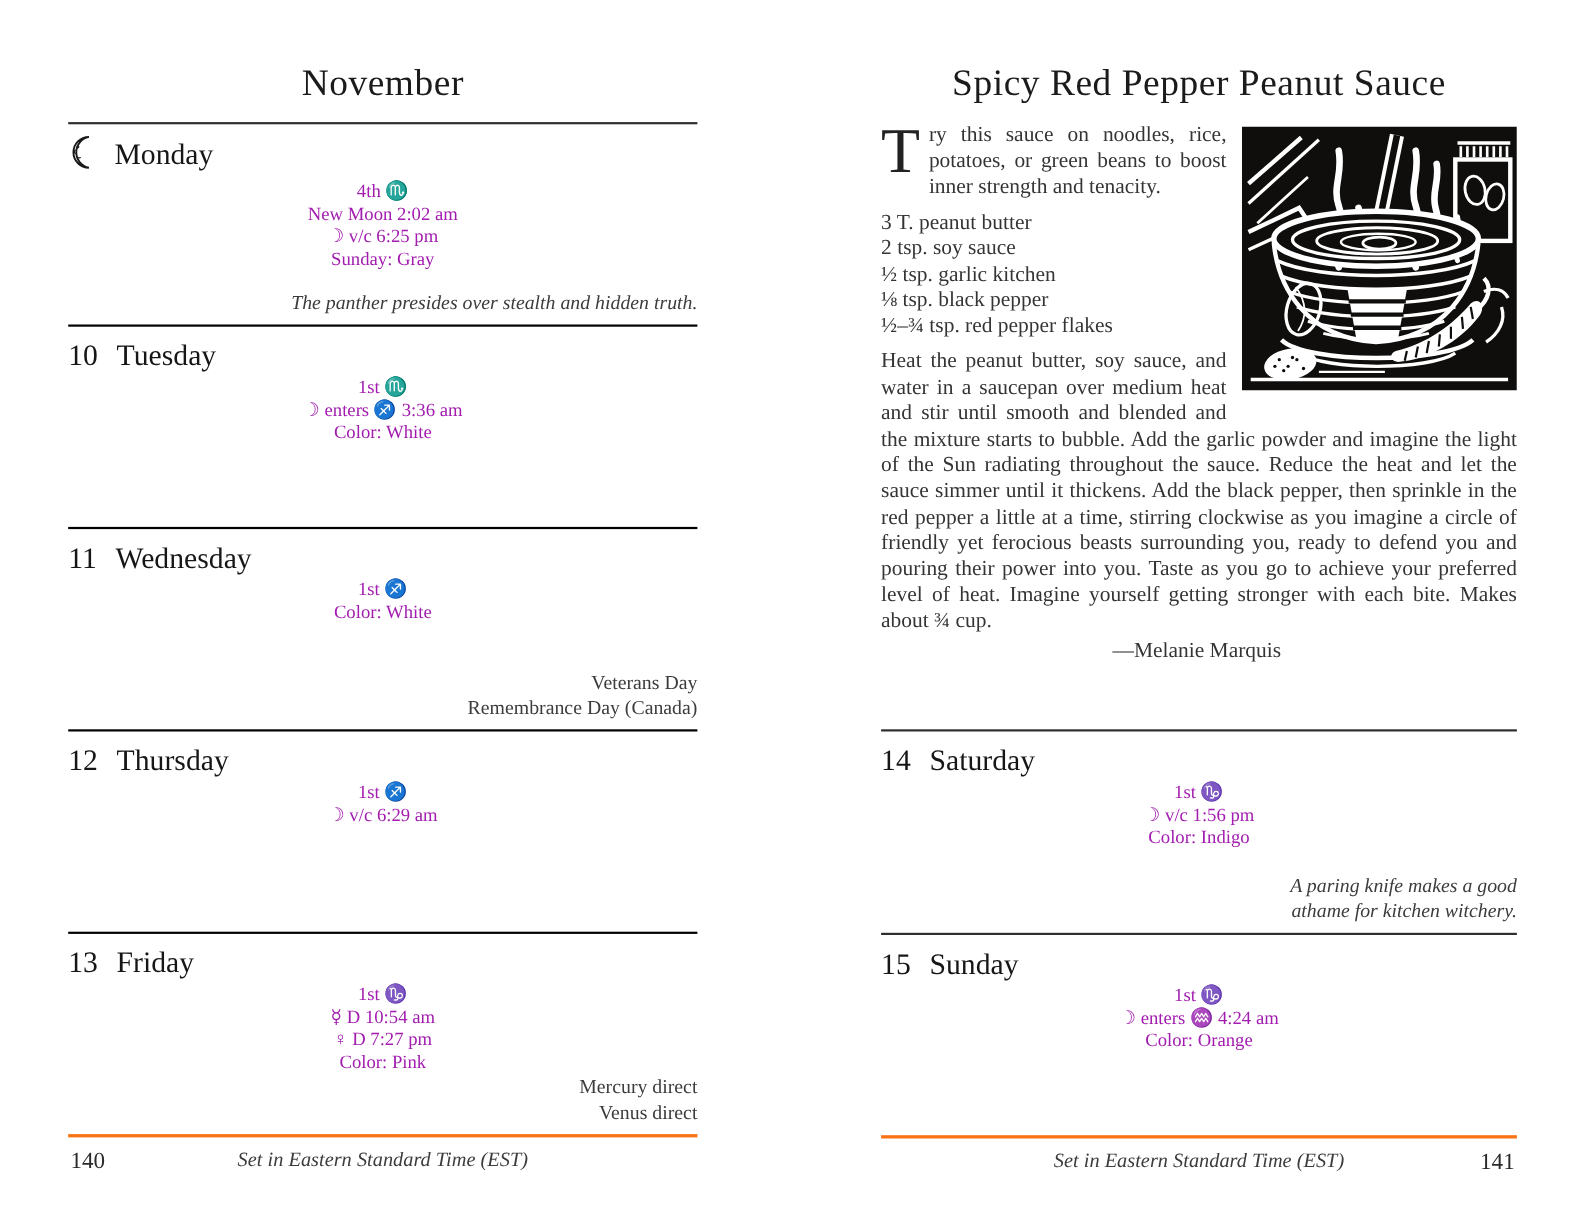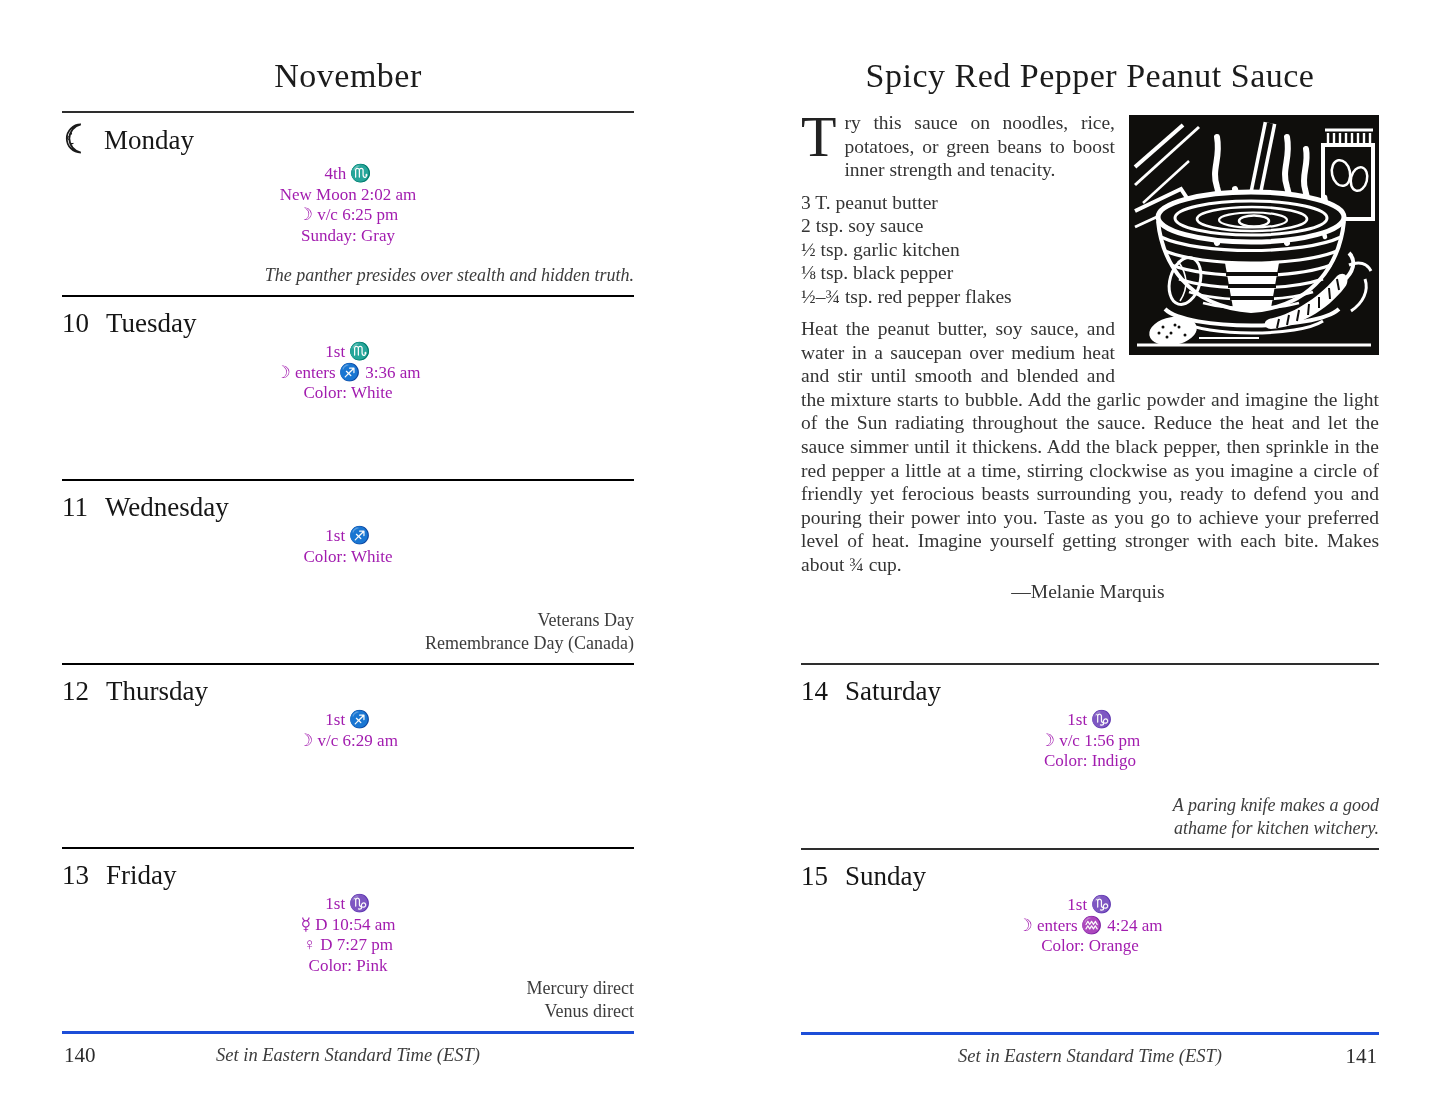--- a/index.html
+++ b/index.html
@@ -38,21 +38,21 @@
   .day-details span{display:block;}
   .day-note{
     position:absolute;right:0;bottom:8px;
     text-align:right;font-size:18px;line-height:23px;color:#3c3c3c;
   }
   .day-note.italic{font-style:italic;}
   .day-note span{display:block;}
 
   
   .footer{
-    position:relative;border-top:3px solid #1d4ed8;height:46px;
+    position:relative;border-top:3px solid #f97316;height:46px;
   }
   .page-num{position:absolute;top:9px;font-size:21px;color:#2a2a2a;}
   .page-num.pn-left{left:2px;}
   .page-num.pn-right{right:2px;margin-left:30px;}
   .tz-note{
     position:absolute;left:50%;top:11px;transform:translateX(-50%);
     font-style:italic;font-size:18.5px;color:#3c3c3c;white-space:nowrap;
   }
 
   

